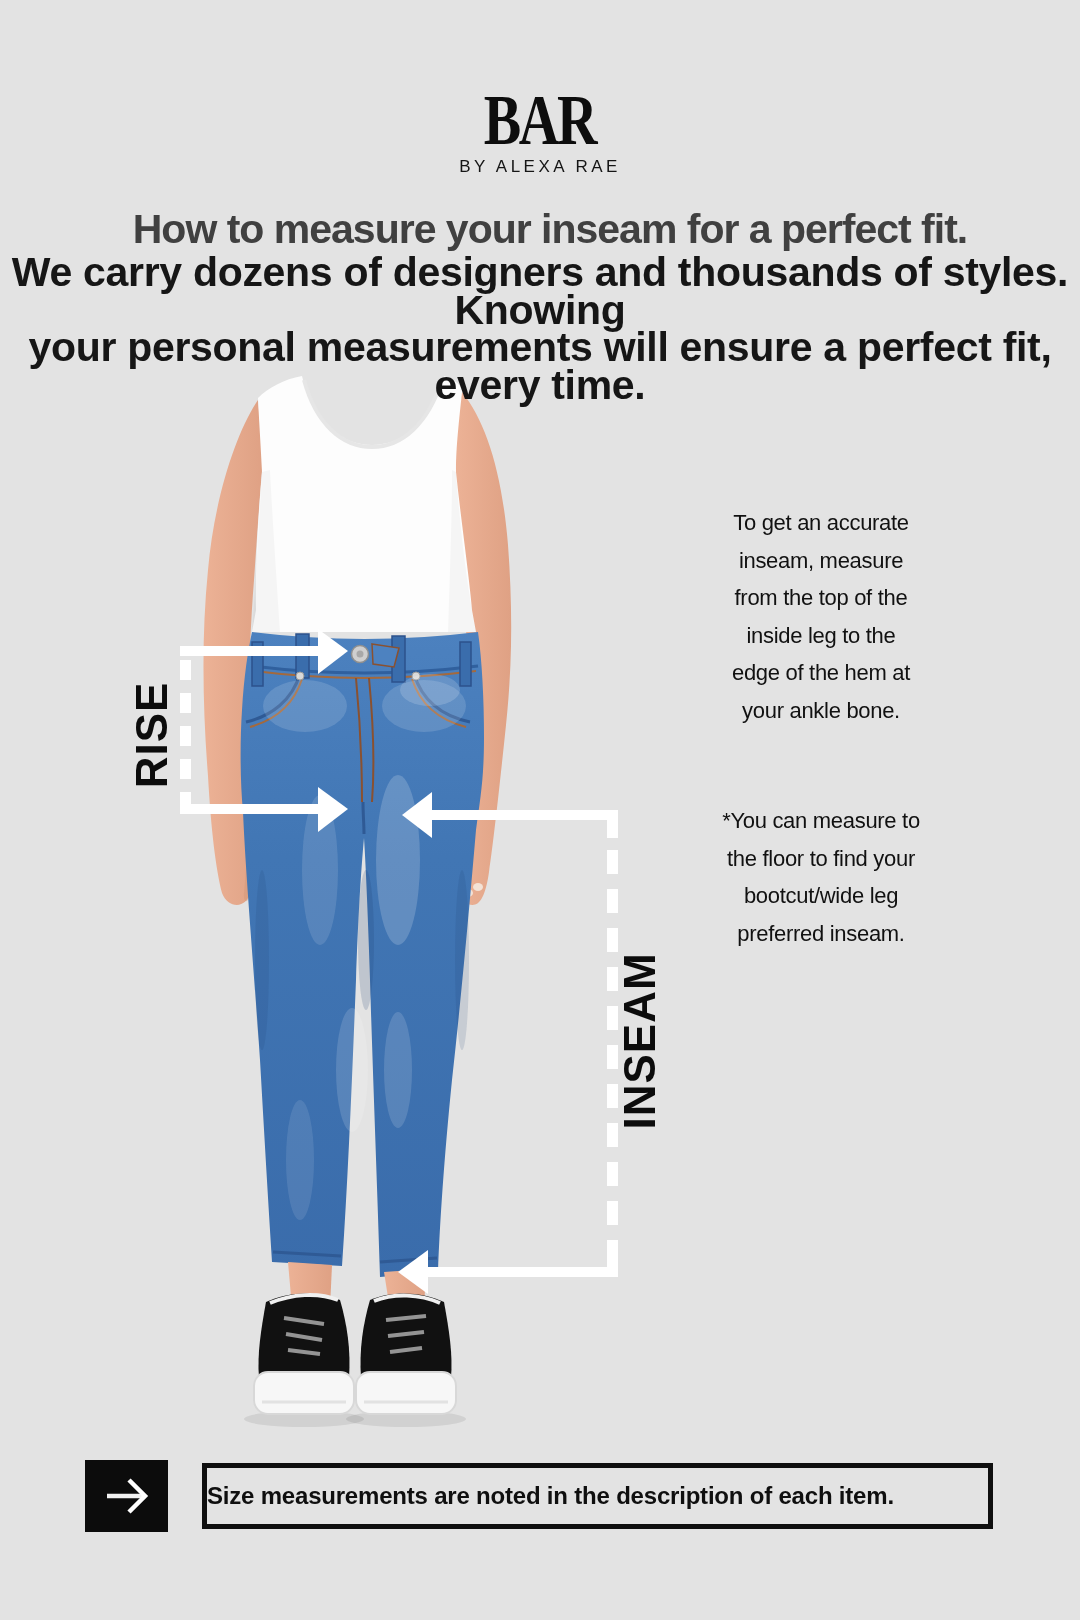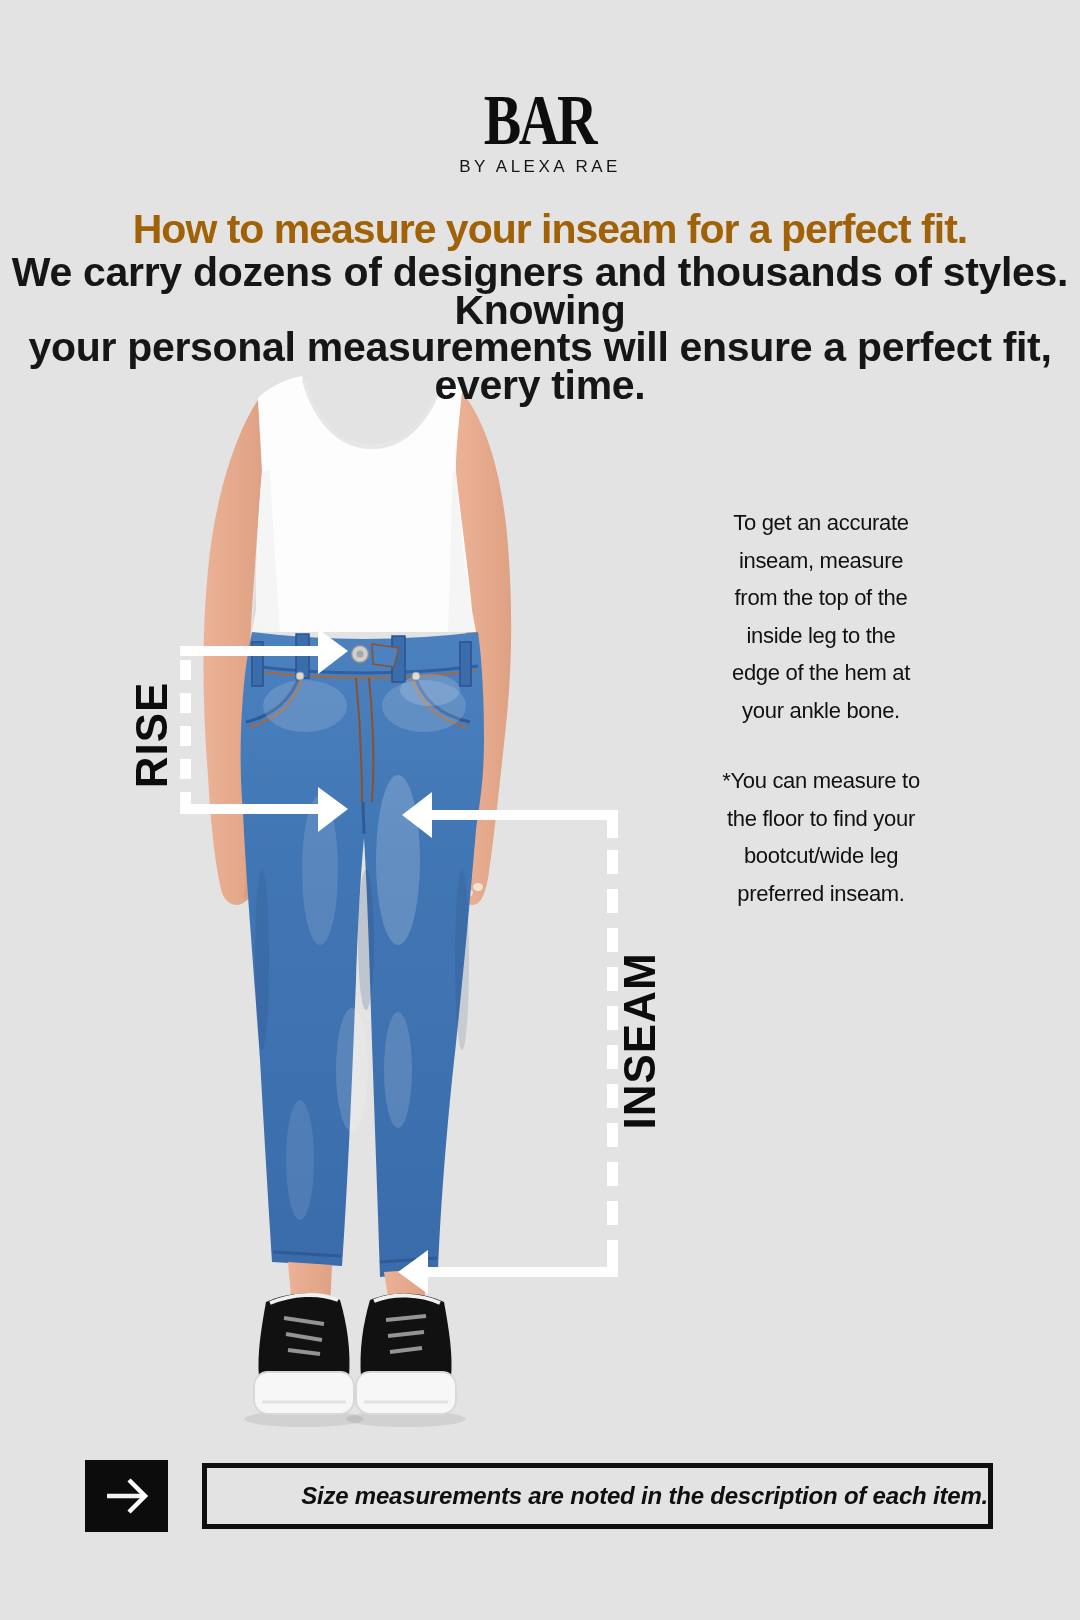--- a/index.html
+++ b/index.html
@@ -6,41 +6,41 @@
   .page{position:relative;width:1080px;height:1620px;background:#e3e3e3;overflow:hidden;
         font-family:"Liberation Sans",sans-serif;color:#101010;}
   .abs{position:absolute;}
   .center{left:0;right:0;text-align:center;}
 
   .logo{top:84px;font-family:Liberation Serif, serif;font-weight:700;font-size:72px;line-height:72px;
         letter-spacing:-3px;color:#0d0d0d;}
   .logo-inner{display:inline-block;transform:scaleX(.78);transform-origin:center;}
   .tagline{top:157px;font-size:17px;font-weight:400;letter-spacing:3.5px;color:#151515;}
 
-  .headline{top:206px;font-size:41px;font-weight:700;letter-spacing:-1px;color:#a16207;padding-left:20px;}
+  .headline{top:206px;font-size:41px;font-weight:700;letter-spacing:-1px;color:#404040;padding-left:20px;}
   .subhead{top:254px;font-size:41px;line-height:37.5px;letter-spacing:-.3px;color:#161616;
            white-space:pre-line;font-weight:bold;}
 
   .tip{width:344px;font-size:22px;line-height:37.5px;letter-spacing:-.3px;text-align:center;
        color:#111;white-space:pre-line;}
   .tip1{left:649px;top:504px;}
-  .tip2{left:649px;top:762px;}
+  .tip2{left:649px;top:802px;}
 
   .measure-label{font-size:44px;font-weight:700;letter-spacing:1px;color:#0c0c0c;
                  text-align:center;transform:rotate(-90deg);transform-origin:center;}
   .rise-label{left:52px;top:712px;width:200px;height:46px;line-height:46px;}
   .inseam-label{left:509px;top:1017px;width:262px;height:48px;line-height:48px;}
 
   .figure-svg{left:0;top:0;width:1080px;height:1620px;}
 
   .footer-button{left:85px;top:1460px;width:83px;height:72px;background:#0c0c0c;
                  display:flex;align-items:center;justify-content:center;cursor:pointer;}
   .footer-note{left:202px;top:1463px;width:791px;height:66px;border:5px solid #0f0f0f;
-               box-sizing:border-box;display:flex;align-items:center;justify-content:flex-end;
-               font-size:24px;font-weight:700;letter-spacing:-.2px;color:#0f0f0f;font-style:italic;}
+               box-sizing:border-box;display:flex;align-items:center;justify-content:flex-start;
+               font-size:24px;font-weight:700;letter-spacing:-.2px;color:#0f0f0f;}
 </style>
 </head>
 <body>
 
 <div class="page">
 
   <svg class="abs figure-svg" viewBox="0 0 1080 1620">
     <defs>
       <linearGradient id="denim" x1="0" y1="0" x2="0" y2="1">
         <stop offset="0" stop-color="#4c81bf"></stop>

